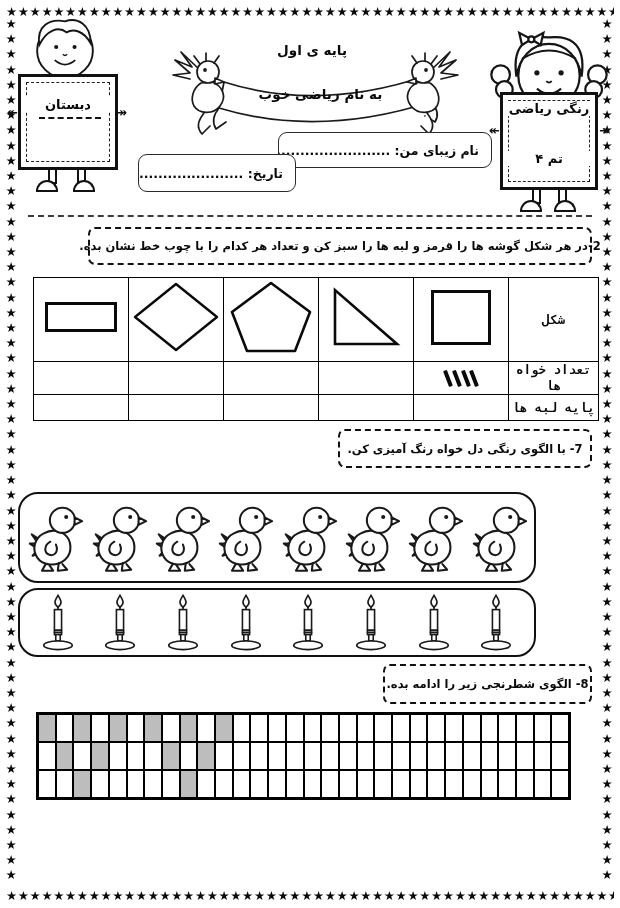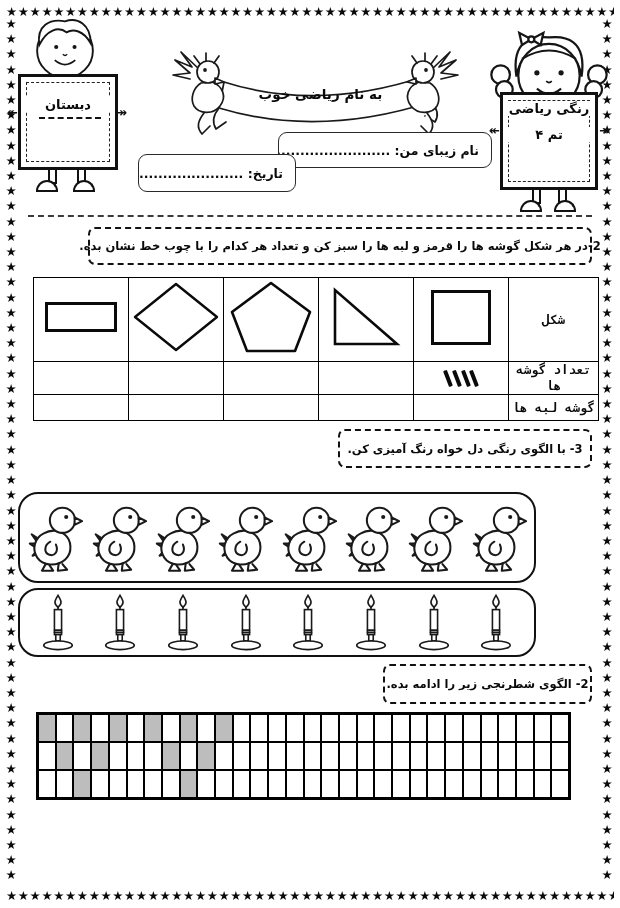--- a/index.html
+++ b/index.html
@@ -104,20 +104,21 @@
         <path d="M52,40 L33,22 L44,37 L27,30 L42,43 L25,45 L42,49"></path>
         <path d="M64,52 C75,56 79,67 72,76 C65,85 51,84 46,76 C42,69 45,58 53,53 Z"></path>
         <path d="M56,83 C50,91 48,97 54,104 L62,96"></path>
         <circle cx="60" cy="42" r="11"></circle>
         <path d="M52,34 L46,26 M58,31 L58,23 M66,33 L71,26" fill="none"></path>
         <circle cx="57" cy="40" r="1.9" fill="#1a1a1a" stroke="none"></circle>
         <path d="M67,48 L76,52 L67,54 Z"></path>
       </g>
     </g>
   </svg>
+  <div class="bannertext" style="left:232px;top:42px;width:160px;font-size:13.5px;">پایه ی اول</div>
   <div class="bannertext" style="left:228px;top:86px;width:185px;font-size:13.5px;">به نام ریاضی خوب</div>
 
   <div class="figure" style="left:486px;top:28px;width:128px;height:186px;">
     <svg class="abs" style="left:2px;top:2px;" width="122" height="80" viewBox="0 0 130 86">
       <g stroke="#151515" fill="#fff" stroke-width="2.4">
         <circle cx="13" cy="48" r="10"></circle>
           <circle cx="17" cy="64" r="9"></circle>
         <circle cx="117" cy="48" r="10"></circle>
           <circle cx="113" cy="64" r="9"></circle>
         <path d="M30,50 C24,10 48,6 65,8 C82,6 106,10 100,50 C96,26 82,20 65,22 C48,20 34,26 30,50 Z"></path>
@@ -130,21 +131,21 @@
         <g>
           <path d="M46,10 L33,3 L36,16 Z"></path>
             <path d="M46,10 L59,3 L56,16 Z"></path>
           <circle cx="46" cy="10" r="3.2"></circle>
         </g>
       </g>
     </svg>
     <div class="sign" style="left:14px;top:64px;width:98px;height:98px;">
       <div class="inner"></div>
       <div class="t1" style="top:6px;">رنگی ریاضی</div>
-      <div class="t1" style="top:32px;">تم ۴</div>
+      <div class="t1" style="top:56px;">تم ۴</div>
     </div>
     <span class="hand" style="left:3px;top:98px;">↞</span>
     <span class="hand" style="left:113px;top:98px;">↠</span>
     <div class="leg" style="left:46px;top:160px;"></div>
     <div class="leg" style="left:72px;top:160px;"></div>
     <div class="foot" style="left:34px;top:172px;"></div>
     <div class="foot" style="left:68px;top:172px;"></div>
   </div>
 
   <div class="field" style="left:278px;top:132px;width:214px;height:36px;z-index:1;">نام زیبای من: ..........................</div>
@@ -172,47 +173,47 @@
             </svg>
       </td>
       <td style="width:94px;">
         <svg width="88" height="72" viewBox="0 0 88 72">
               <polygon points="44,3 85,36 44,69 3,36" fill="#fff" stroke="#0a0a0a" stroke-width="2.4" stroke-linejoin="round"></polygon>
             </svg>
       </td>
       <td style="width:94px;"><span class="shape-rect"></span></td>
     </tr>
     <tr style="height:26px;">
-      <td class="lbl">تعداد گوشه ها</td>
+      <td class="lbl">تعداد خواه ها</td>
       <td>
             <div class="tally">
               <span class="tally-stroke"></span>
               <span class="tally-stroke"></span>
               <span class="tally-stroke"></span>
               <span class="tally-stroke"></span>
             </div>
           </td>
       <td></td>
       <td></td>
       <td></td>
       <td></td>
     </tr>
     <tr style="height:26px;">
-      <td class="lbl">گوشه لبه ها</td>
+      <td class="lbl">پایه لبه ها</td>
       <td></td>
       <td></td>
       <td></td>
       <td></td>
       <td></td>
     </tr>
   </tbody>
     </table>
 
   <div class="qbox" style="left:338px;top:429px;width:254px;height:39px;">
-    <div class="prompt">3- با الگوی رنگی دل خواه رنگ آمیزی کن.</div>
+    <div class="prompt">7- با الگوی رنگی دل خواه رنگ آمیزی کن.</div>
   </div>
 
   <div class="strip" style="left:18px;top:492px;width:518px;height:91px;">
     <svg width="56" height="76" viewBox="0 0 60 76">
       <g fill="#fff" stroke="#1a1a1a" stroke-width="2.2" stroke-linecap="round" stroke-linejoin="round">
         <path d="M14,40 L5,34 L12,44 L3,44 L12,50 L6,57 L14,54" fill="none"></path>
         <path d="M40,34 C48,40 49,54 41,61 C32,69 17,68 11,59 C5,50 8,38 18,33 C25,29 34,29 40,34 Z"></path>
         <circle cx="38" cy="19" r="13.5"></circle>
         <path d="M51,16 L59,20 L51,24 Z"></path>
         <circle cx="42" cy="15.5" r="2.2" fill="#1a1a1a" stroke="none"></circle>
@@ -406,21 +407,21 @@
         <rect x="24" y="18" width="8" height="28"></rect>
         <line x1="24" y1="41" x2="32" y2="41"></line>
         <line x1="24" y1="43.5" x2="32" y2="43.5"></line>
         <rect x="25.5" y="46" width="5" height="7"></rect>
         <ellipse cx="28" cy="58" rx="16" ry="4.8"></ellipse>
       </g>
     </svg>
   </div>
 
   <div class="qbox" style="left:383px;top:664px;width:209px;height:40px;">
-    <div class="prompt">2- الگوی شطرنجی زیر را ادامه بده.</div>
+    <div class="prompt">8- الگوی شطرنجی زیر را ادامه بده.</div>
   </div>
 
   <div class="pgrid" style="left: 36px; top: 712px; width: 535px; height: 88px; grid-template-columns: repeat(30, 1fr);">
       <div class="grid-cell" style="background: rgb(189, 189, 189);"></div>
       <div class="grid-cell"></div>
       <div class="grid-cell" style="background: rgb(189, 189, 189);"></div>
       <div class="grid-cell"></div>
       <div class="grid-cell" style="background: rgb(189, 189, 189);"></div>
       <div class="grid-cell"></div>
       <div class="grid-cell" style="background: rgb(189, 189, 189);"></div>

